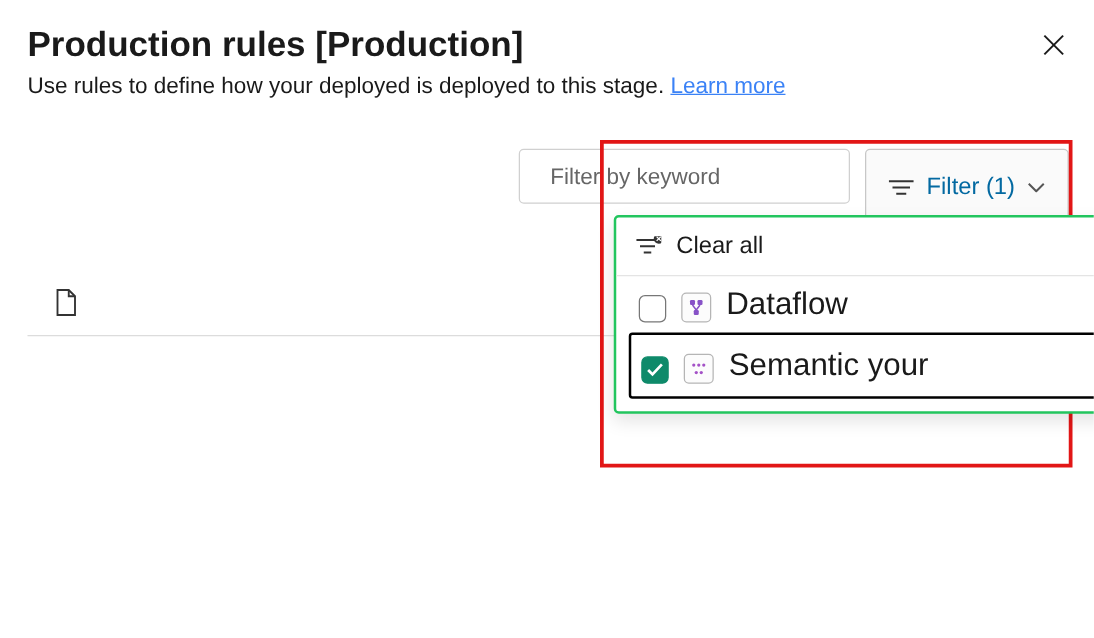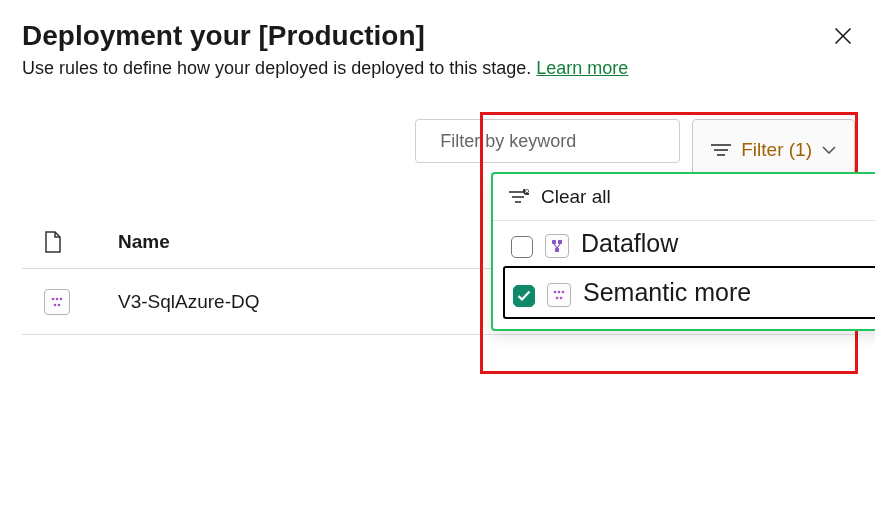--- a/index.html
+++ b/index.html
@@ -32,21 +32,21 @@
     padding: 6px;
     line-height: 1;
     color: #1a1a1a;
   }
   .subtitle {
     font-size: 18px;
     margin: 6px 0 0 0;
     color: #1a1a1a;
   }
   .subtitle a {
-    color: #15803d;
+    color: #3b82f6;
   }
   .controls-row {
     display: flex;
     justify-content: flex-end;
     gap: 12px;
     margin-top: 40px;
     padding-right: 4px;
   }
   .search-box {
     display: flex;
@@ -72,21 +72,21 @@
     display: flex;
     align-items: center;
     gap: 10px;
     border: 1px solid #c7c7c7;
     background: #fafafa;
     border-radius: 4px;
     height: 62px;
     padding: 0 18px;
     font-size: 19px;
     cursor: pointer;
-    color: #a16207;
+    color: #0369a1;
   }
   .table {
     margin-top: 34px;
   }
   .thead, .trow {
     display: flex;
     align-items: center;
     border-bottom: 1px solid #dcdcdc;
     padding: 0 22px;
     height: 66px;
@@ -188,21 +188,21 @@
     justify-content: center;
     flex-shrink: 0;
     background: #fcfcfc;
   }
   svg { display: block; }
 </style>
 </head>
 <body>
 
 <div class="header-row">
-  <h1 class="title">Deployment your [Production]</h1>
+  <h1 class="title">Production rules [Production]</h1>
   <button class="close-btn" aria-label="Close">
     <svg width="20" height="20" viewBox="0 0 20 20">
       <line x1="2.5" y1="2.5" x2="17.5" y2="17.5" stroke="#1a1a1a" stroke-width="1.6"></line>
       <line x1="17.5" y1="2.5" x2="2.5" y2="17.5" stroke="#1a1a1a" stroke-width="1.6"></line>
     </svg>
   </button>
 </div>
 <p class="subtitle">
   <span>Use rules to define how your deployed is deployed to this stage.</span>
   <a href="#">Learn more</a>
@@ -230,38 +230,23 @@
 </div>
 
 <div class="table">
   <div class="thead">
     <div class="col-icon">
       <svg width="18" height="22" viewBox="0 0 18 22">
         <path d="M2 1 H11 L16 6 V21 H2 Z" fill="none" stroke="#333" stroke-width="1.5"></path>
         <path d="M11 1 V6 H16" fill="none" stroke="#333" stroke-width="1.5"></path>
       </svg>
     </div>
-    <div class="col-name">Name</div>
-  </div>
-
-
-  <div class="trow">
-    <div class="col-icon">
-      <div class="row-icon-box">
-        <svg width="14" height="14" viewBox="0 0 14 14">
-          <circle cx="3" cy="4" r="1.3" fill="#a452c7"></circle>
-            <circle cx="7" cy="4" r="1.3" fill="#a452c7"></circle>
-            <circle cx="11" cy="4" r="1.3" fill="#a452c7"></circle>
-          <circle cx="5" cy="10" r="1.3" fill="#a452c7"></circle>
-            <circle cx="9" cy="10" r="1.3" fill="#a452c7"></circle>
-        </svg>
-      </div>
-    </div>
-    <div class="col-name">V3-SqlAzure-DQ</div>
-  </div>
+  </div>
+
+
 </div>
 
 <div class="highlight"></div>
 
 <div class="popover">
   <div class="pop-row pop-clear">
     <span style="position:relative; display:inline-flex;">
       <svg width="20" height="16" viewBox="0 0 20 16">
         <line x1="0" y1="3" x2="18" y2="3" stroke="#333" stroke-width="1.6"></line>
         <line x1="3" y1="8" x2="15" y2="8" stroke="#333" stroke-width="1.6"></line>
@@ -297,16 +282,16 @@
       </span>
       <span class="opt-icon-box">
         <svg width="14" height="14" viewBox="0 0 14 14">
           <circle cx="3" cy="4" r="1.3" fill="#a452c7"></circle>
             <circle cx="7" cy="4" r="1.3" fill="#a452c7"></circle>
             <circle cx="11" cy="4" r="1.3" fill="#a452c7"></circle>
           <circle cx="5" cy="10" r="1.3" fill="#a452c7"></circle>
             <circle cx="9" cy="10" r="1.3" fill="#a452c7"></circle>
         </svg>
       </span>
-      <span>Semantic more</span>
+      <span>Semantic your</span>
     </div>
   </div>
 </div>
 
 </body></html>

